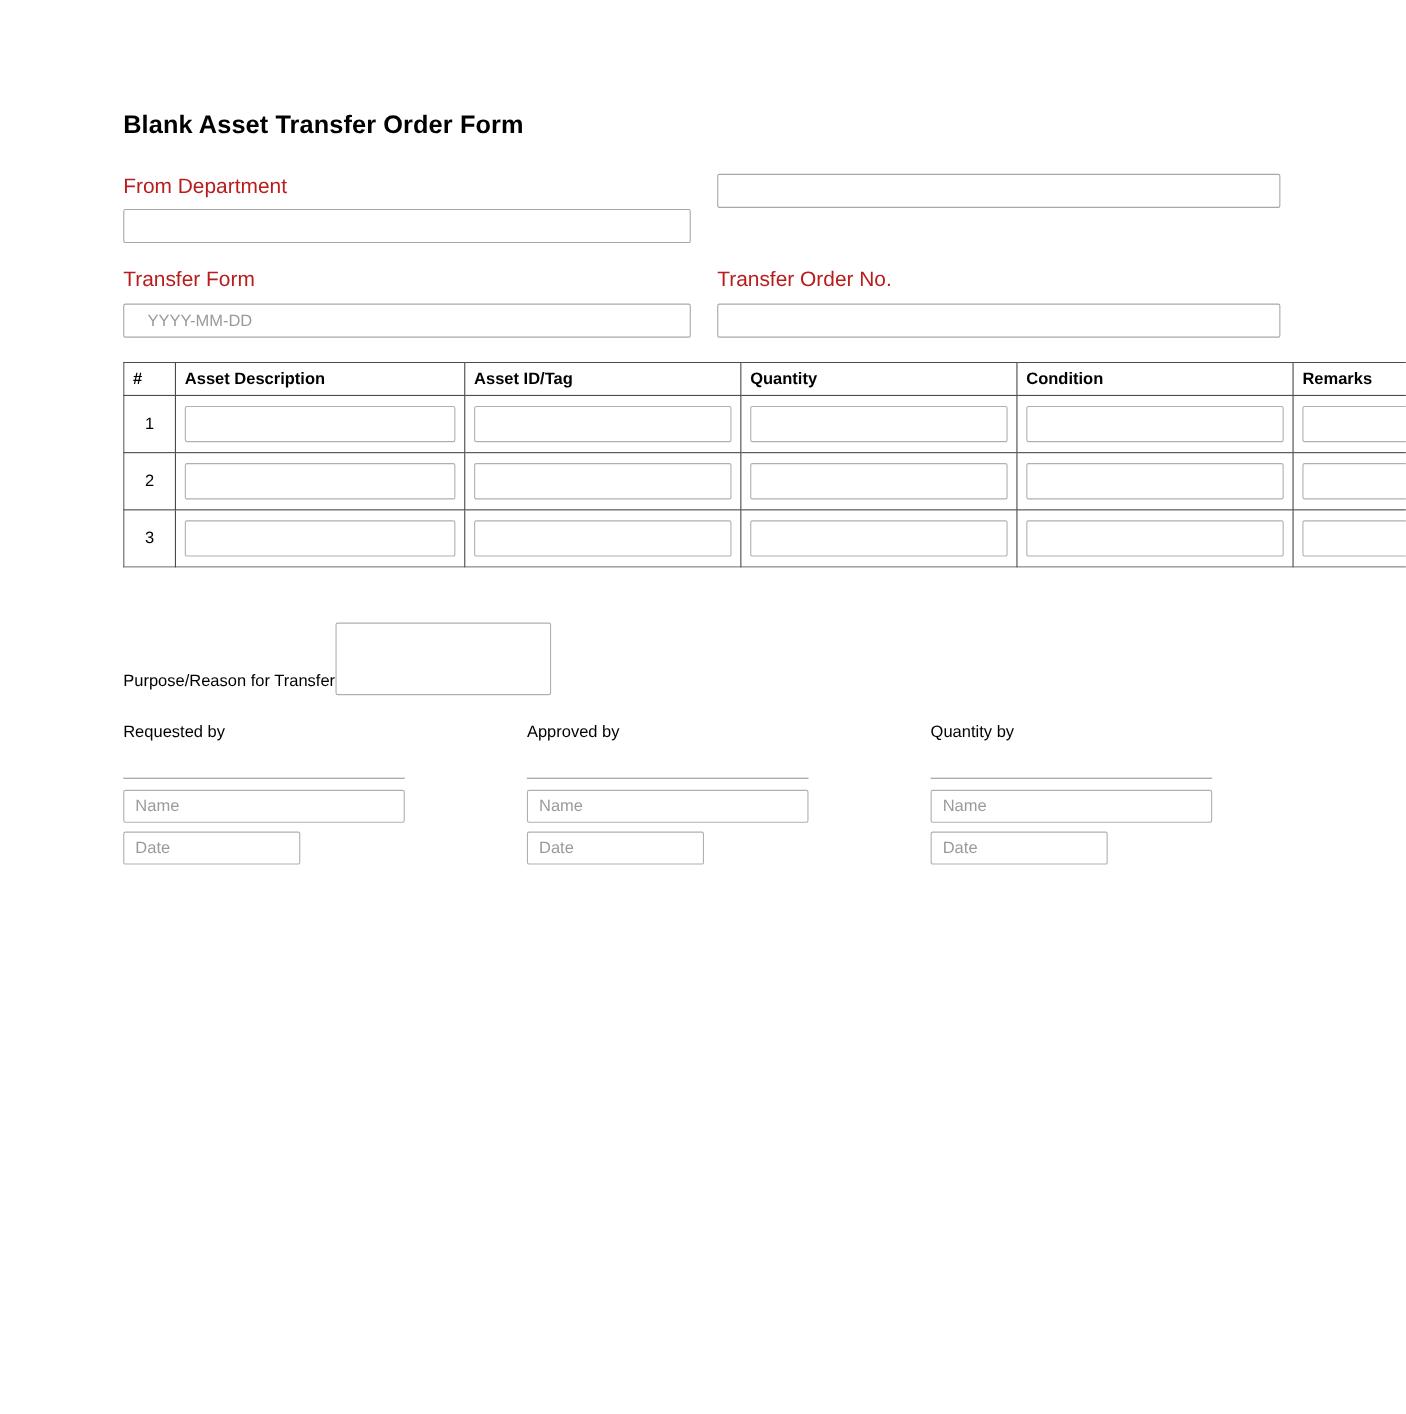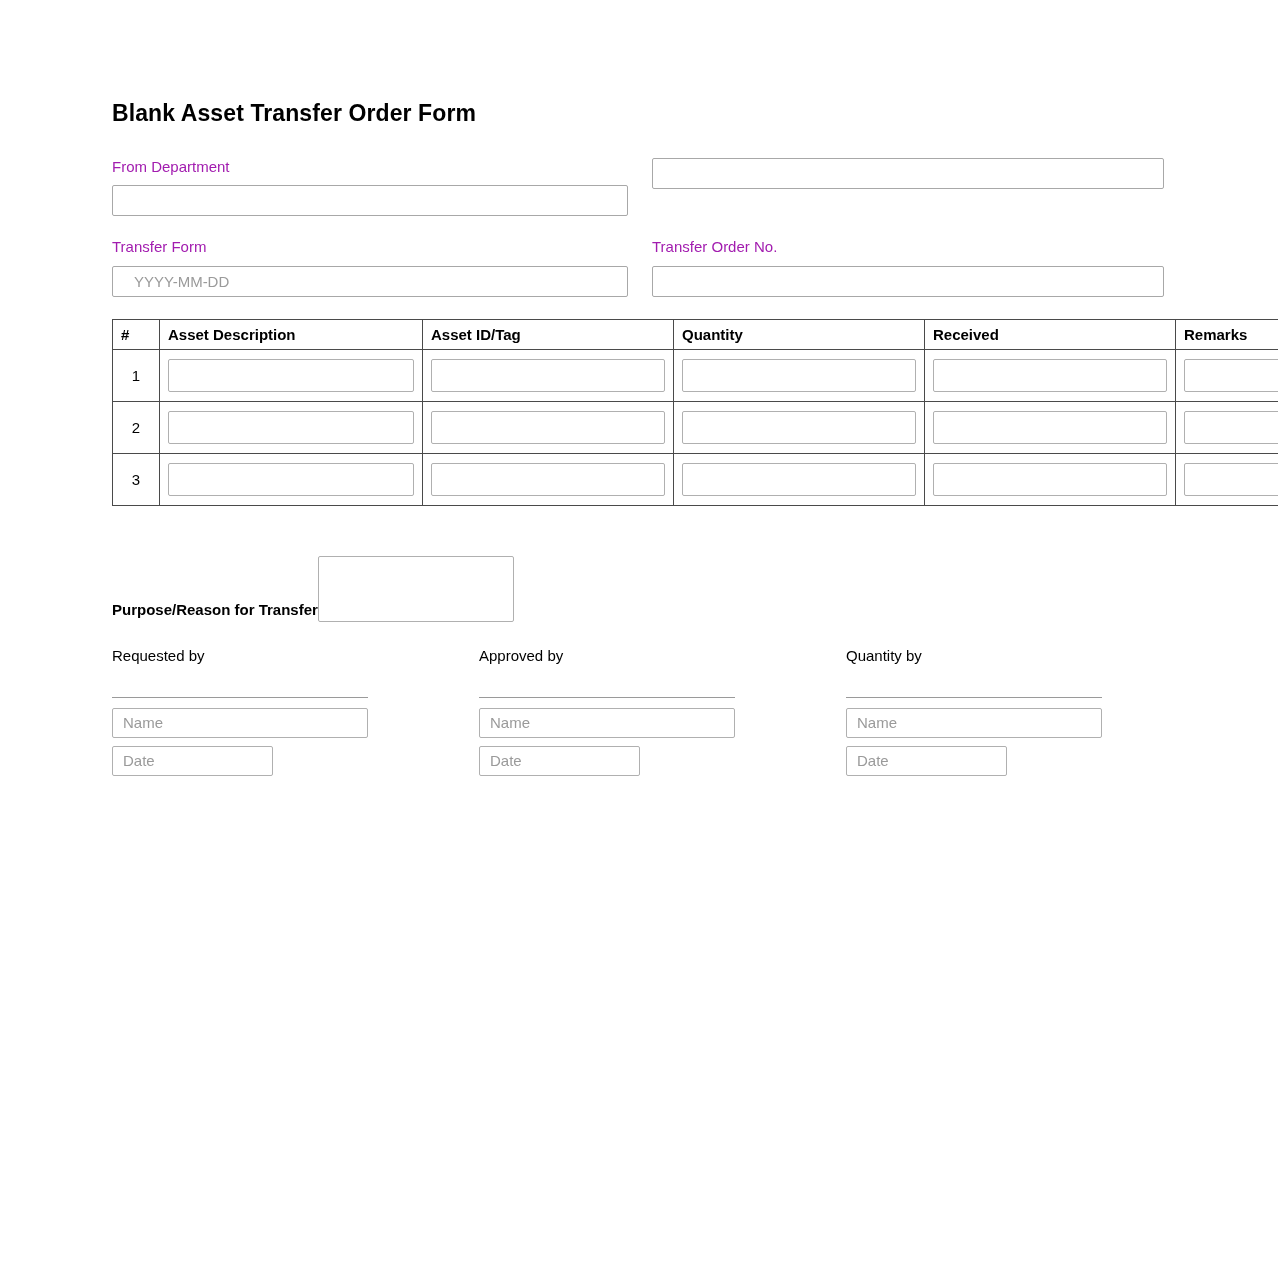--- a/index.html
+++ b/index.html
@@ -32,24 +32,24 @@
     grid-template-columns: 516px 512px;
     column-gap: 24px;
     row-gap: 0;
     width: 1052px;
   }
   .field-block {
     margin-bottom: 22px;
   }
   .field-label {
     display: block;
-    font-size: 15px;
+    font-size: 19px;
     line-height: 1.25;
     margin-bottom: 9px;
-    color: #a21caf;
+    color: #b91c1c;
   }
   .text-input {
     display: block;
     width: 100%;
     height: 31px;
     box-sizing: border-box;
     border: 1px solid #a8a8a8;
     border-radius: 2px;
     background: #fff;
     font-family: "Liberation Sans", sans-serif;
@@ -126,21 +126,20 @@
     margin-top: 36px;
     display: flex;
     align-items: flex-end;
     height: 80px;
   }
   .purpose-label {
     font-size: 15px;
     line-height: 1.25;
     white-space: nowrap;
     padding-bottom: 2px;
-    font-weight: bold;
   }
   .purpose-textarea {
     width: 196px;
     height: 66px;
     box-sizing: border-box;
     border: 1px solid #b0b0b0;
     border-radius: 2px;
     background: #fff;
     font-family: "Liberation Sans", sans-serif;
     font-size: 15px;
@@ -240,21 +239,21 @@
 
 
   <div class="table-wrap">
     <table class="asset-table">
       <thead>
         <tr>
           <th class="col-num">#</th>
           <th class="col-desc">Asset Description</th>
           <th class="col-tag">Asset ID/Tag</th>
           <th class="col-qty">Quantity</th>
-          <th class="col-cond">Received</th>
+          <th class="col-cond">Condition</th>
           <th class="col-rem">Remarks</th>
         </tr>
       </thead>
       <tbody>
 
         <tr>
           <td class="rownum">1</td>
           <td>
             <input class="cell-input" type="text" value="" style="">
           </td>

